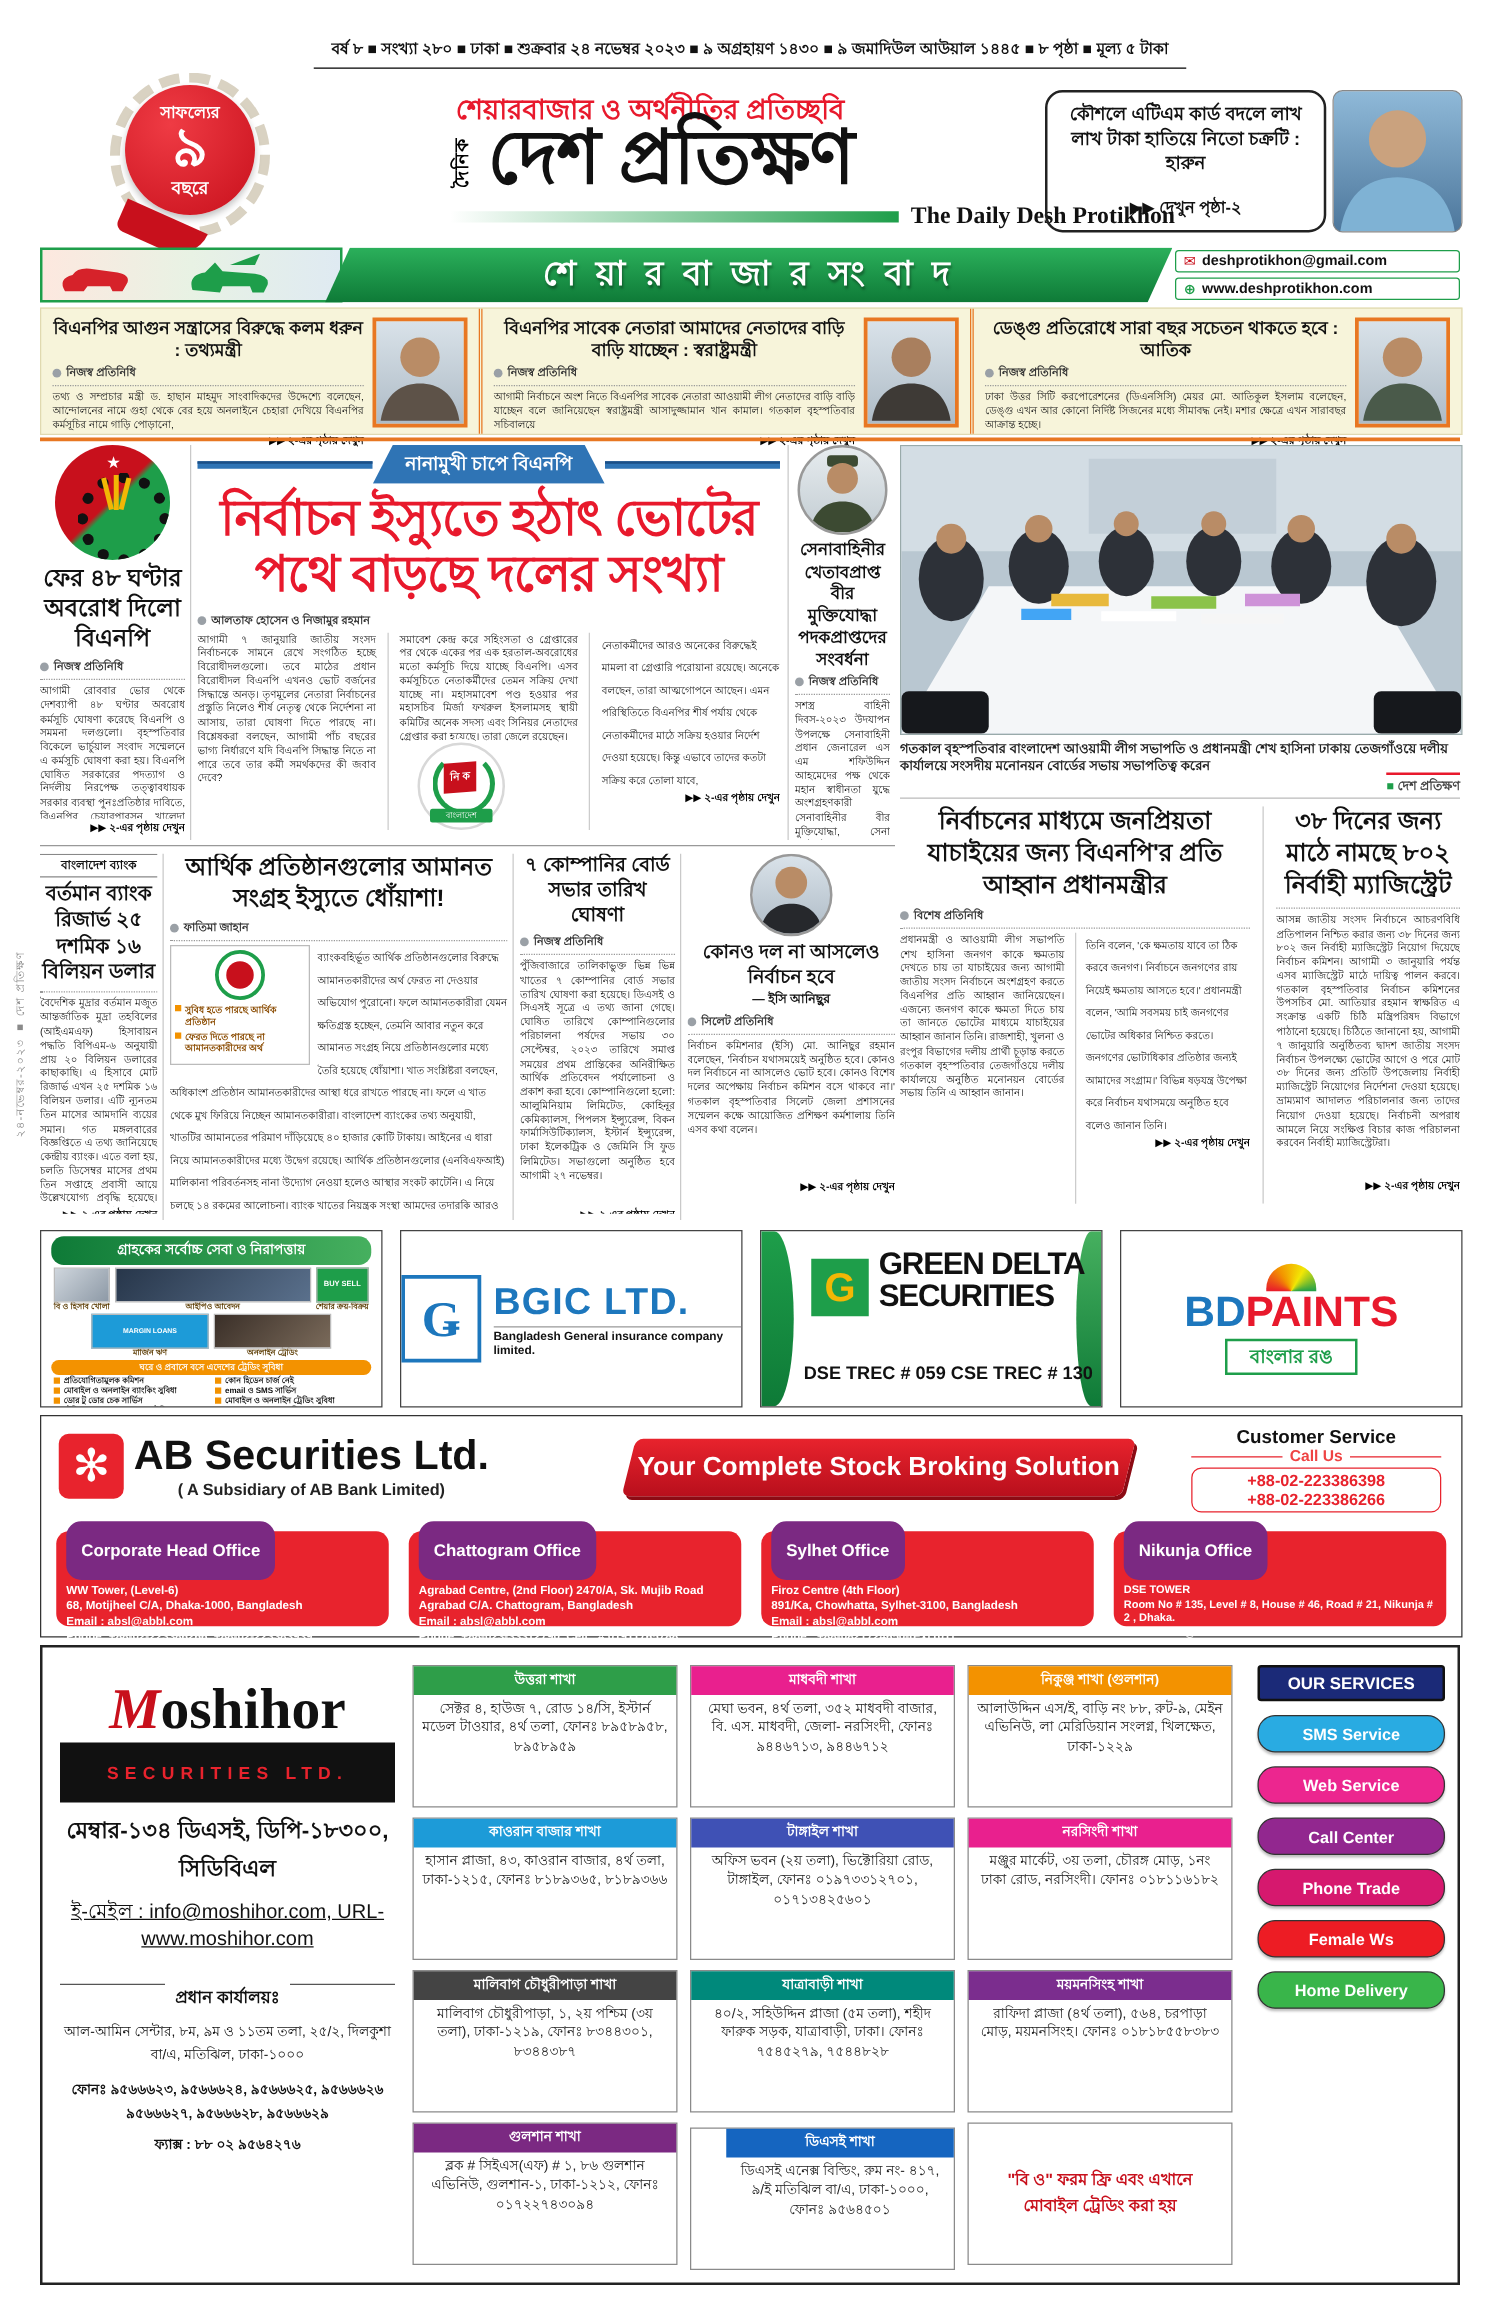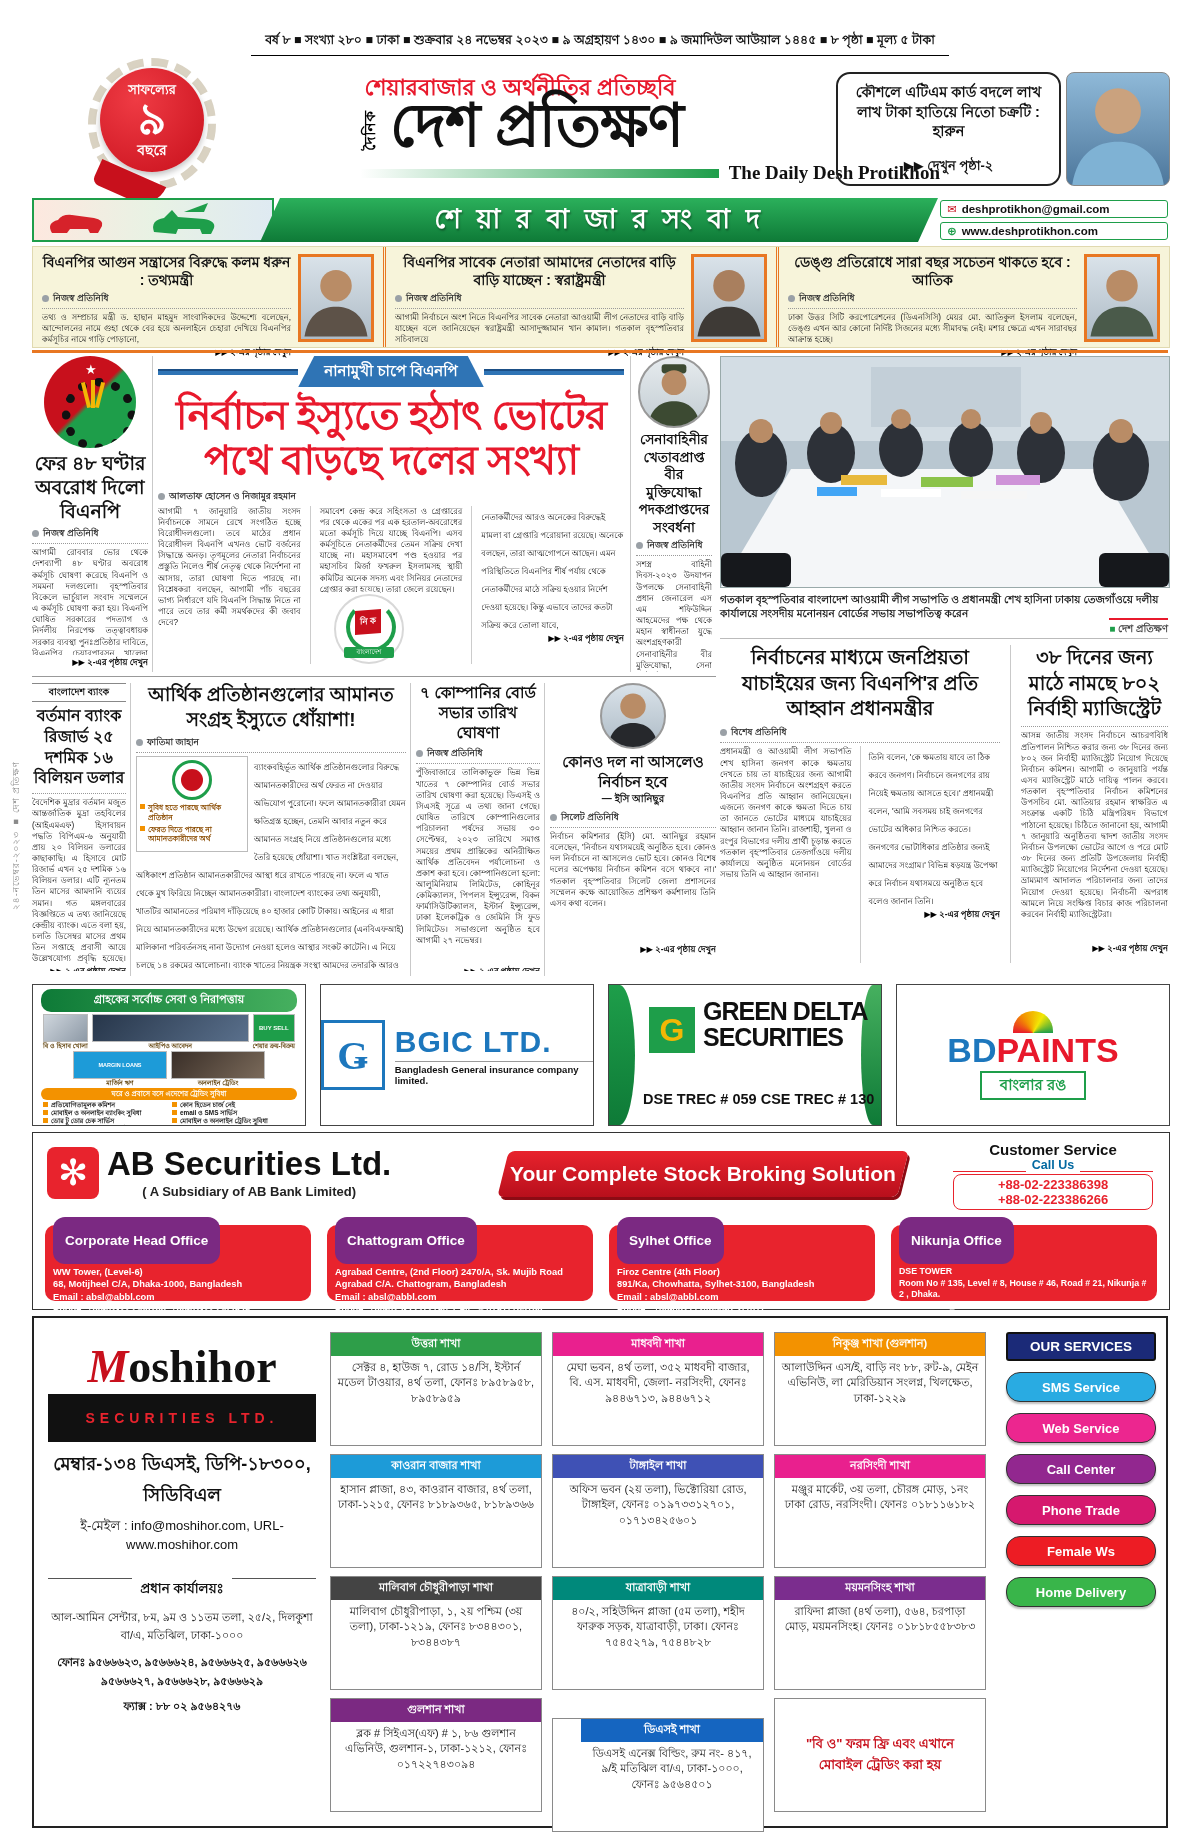--- a/index.html
+++ b/index.html
@@ -465,21 +465,21 @@
       <div>
         <div style="font-size:33px;font-weight:bold;color:#111;line-height:1;">AB Securities Ltd.</div>
         <div style="font-size:13px;font-weight:bold;color:#222;text-align:center;margin-top:4px;">( A Subsidiary of AB Bank Limited)</div>
       </div>
     </div>
     <div style="position:absolute;left:470px;top:18px;width:400px;height:46px;background:linear-gradient(180deg,#e8232d,#b80f1c);transform:skewX(-14deg);border-radius:6px;display:flex;align-items:center;justify-content:center;box-shadow:3px 3px 0 #8c0b14;">
       <span style="transform:skewX(14deg);color:#fff;font-size:21px;font-weight:900;">Your Complete Stock Broking Solution</span>
     </div>
     <div style="position:absolute;right:16px;top:8px;width:200px;text-align:center;">
       <div style="font-size:15px;font-weight:900;">Customer Service</div>
-      <div style="font-size:12.5px;font-weight:900;color:#0369a1;display:flex;align-items:flex-end;gap:6px;justify-content:center;">
+      <div style="font-size:12.5px;font-weight:900;color:#ef4444;display:flex;align-items:center;gap:6px;justify-content:center;">
         <span style="flex:1;border-top:1.5px solid #e8232d;"></span>
           <span>Call Us</span>
           <span style="flex:1;border-top:1.5px solid #e8232d;"></span>
       </div>
       <div style="border:1.5px solid #e8232d;border-radius:8px;padding:2px 4px;margin-top:2px;">
         <div style="color:#e8232d;font-size:13px;font-weight:900;">+88-02-223386398</div>
         <div style="color:#e8232d;font-size:13px;font-weight:900;">+88-02-223386266</div>
       </div>
     </div>
     <div class="office" style="left:12px;">
@@ -525,21 +525,21 @@
   </div>
 
   <div class="abs" style="left:32px;top:1316px;width:1136px;height:512px;border:2px solid #222;background:#fff;box-sizing:border-box;">
 
     <div class="abs" style="left:14px;top:26px;width:268px;text-align:center;">
       <div class="serif" style="font-size:46px;font-weight:900;line-height:1;">
         <span style="color:#c8101c;font-style:italic;">M</span><span style="color:#111;">oshihor</span>
       </div>
       <div style="background:#111;color:#e8232d;font-weight:900;font-size:14px;letter-spacing:5px;padding:16px 0;margin-top:4px;">SECURITIES  LTD.</div>
       <div style="font-size:18px;font-weight:bold;margin-top:8px;">মেম্বার-১৩৪ ডিএসই, ডিপি-১৮৩০০, সিডিবিএল</div>
-      <div style="font-size:13px;margin-top:4px;">ই-মেইল : info@moshihor.com, URL- www.moshihor.com</div>
+      <div style="font-size:16px;margin-top:4px;text-decoration:underline;">ই-মেইল : info@moshihor.com, URL- www.moshihor.com</div>
       <div style="display:flex;gap:8px;margin-top:26px;">
         <span style="flex:1;border-top:1.5px solid #555;"></span>
         <span style="font-size:13.5px;font-weight:900;">প্রধান কার্যালয়ঃ</span>
         <span style="flex:1;border-top:1.5px solid #555;"></span>
       </div>
       <div style="font-size:11px;line-height:1.6;margin-top:8px;">আল-আমিন সেন্টার, ৮ম, ৯ম ও ১১তম তলা, ২৫/২, দিলকুশা বা/এ, মতিঝিল, ঢাকা-১০০০</div>
       <div style="font-size:11px;font-weight:bold;margin-top:10px;">ফোনঃ ৯৫৬৬৬২৩, ৯৫৬৬৬২৪, ৯৫৬৬৬২৫, ৯৫৬৬৬২৬</div>
       <div style="font-size:11px;font-weight:bold;">৯৫৬৬৬২৭, ৯৫৬৬৬২৮, ৯৫৬৬৬২৯</div>
       <div style="font-size:11px;font-weight:bold;margin-top:6px;">ফ্যাক্স : ৮৮ ০২ ৯৫৬৪২৭৬</div>
     </div>
@@ -577,21 +577,21 @@
       <div class="bb">৪০/২, সহিউদ্দিন প্লাজা (৫ম তলা), শহীদ ফারুক সড়ক, যাত্রাবাড়ী, ঢাকা। ফোনঃ ৭৫৪৫২৭৯, ৭৫৪৪৮২৮</div>
     </div>
     <div class="branch" style="left:740px;top:258px;">
       <div class="bh" style="background-color: rgb(123, 45, 142);">ময়মনসিংহ শাখা</div>
       <div class="bb">রাফিদা প্লাজা (৪র্থ তলা), ৫৬৪, চরপাড়া মোড়, ময়মনসিংহ। ফোনঃ ০১৮১৮৫৫৮৩৮৩</div>
     </div>
     <div class="branch" style="left:296px;top:380px;">
       <div class="bh" style="background-color: rgb(123, 41, 130);">গুলশান শাখা</div>
       <div class="bb">ব্লক # সিইএস(এফ) # ১, ৮৬ গুলশান এভিনিউ, গুলশান-১, ঢাকা-১২১২, ফোনঃ ০১৭২২৭৪৩০৯৪</div>
     </div>
-    <div class="branch" style="left:518px;top:400px;padding-left:28px;">
+    <div class="branch" style="left:518px;top:384px;padding-left:28px;">
       <div class="bh" style="background-color: rgb(21, 101, 192);">ডিএসই শাখা</div>
       <div class="bb">ডিএসই এনেক্স বিল্ডিং, রুম নং- ৪১৭, ৯/ই মতিঝিল বা/এ, ঢাকা-১০০০, ফোনঃ ৯৫৬৪৫০১</div>
     </div>
     <div class="branch" style="left:740px;top:380px;display:flex;align-items:center;justify-content:center;">
       <div style="color:#c8101c;font-weight:900;font-size:13px;line-height:1.6;padding:0 10px;">"বি ও" ফরম ফ্রি এবং এখানে মোবাইল ট্রেডিং করা হয়</div>
     </div>
 
     <div class="abs" style="left:972px;top:14px;width:150px;">
       <div style="background:#1b2a78;color:#fff;font-size:13.5px;font-weight:900;text-align:center;padding:5px 0;border:2px solid #111;border-radius:3px;">OUR SERVICES</div>
       <div class="svcpill" style="background-color: rgb(41, 171, 226);">SMS Service</div>

